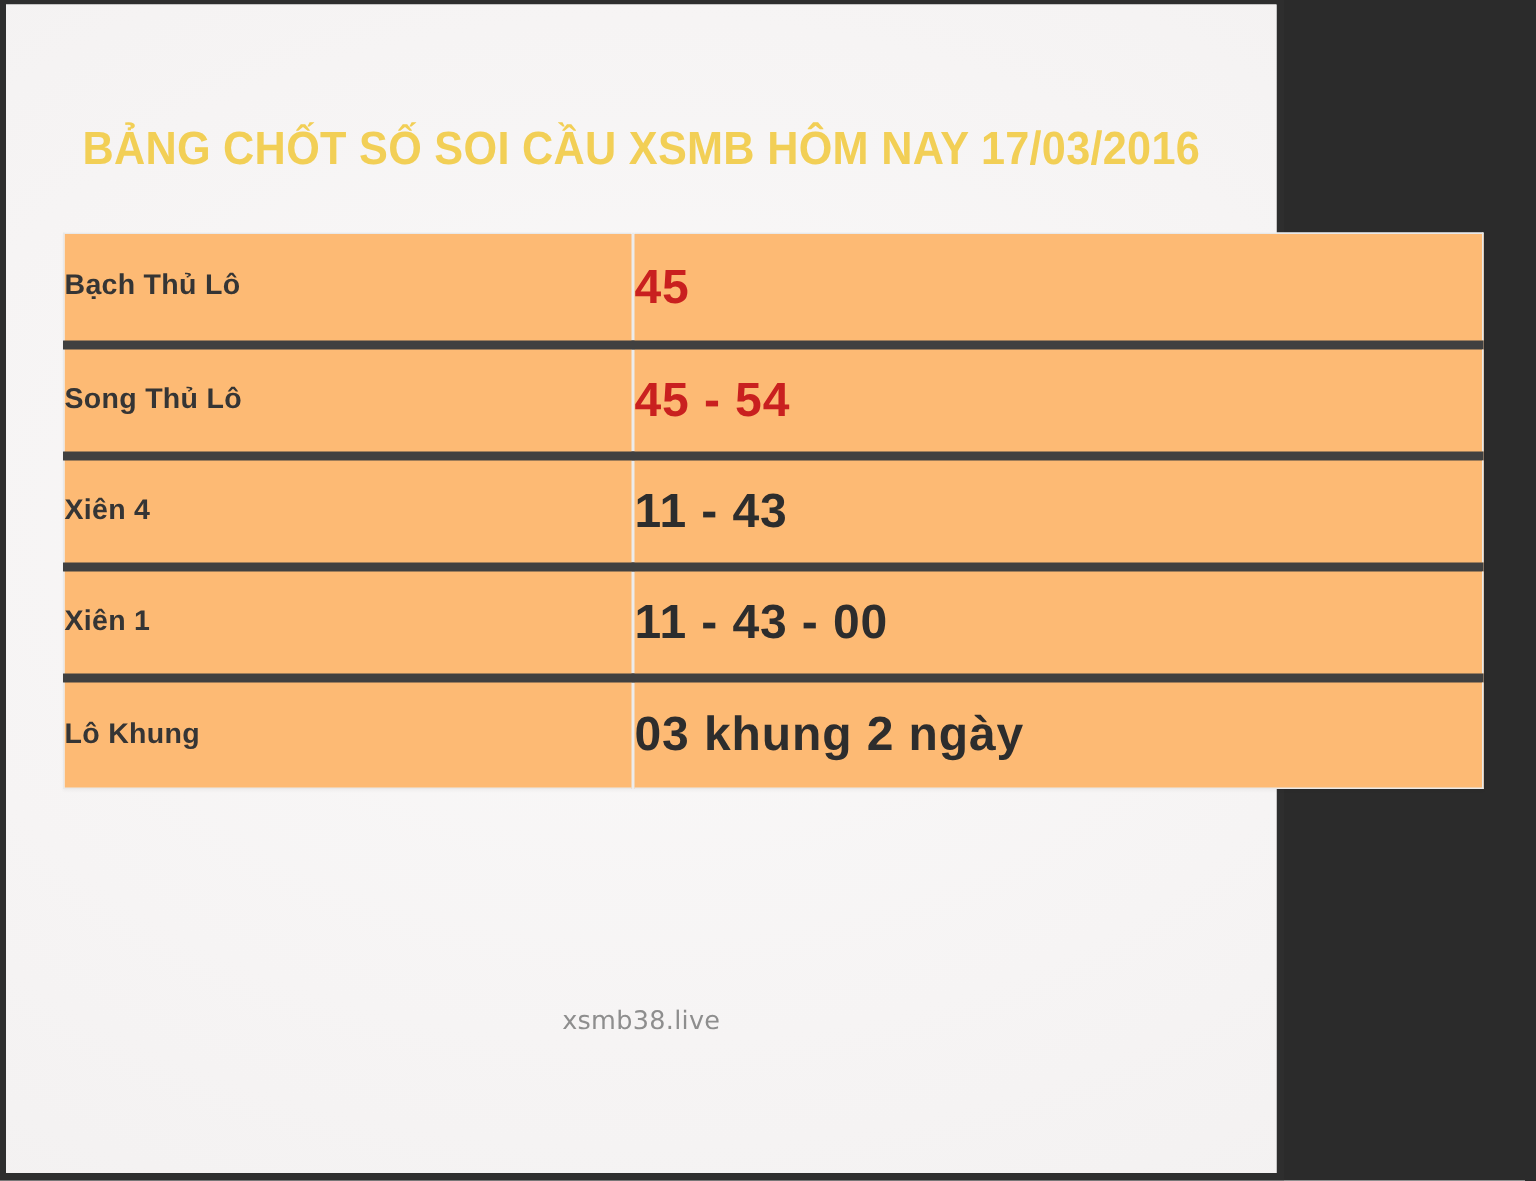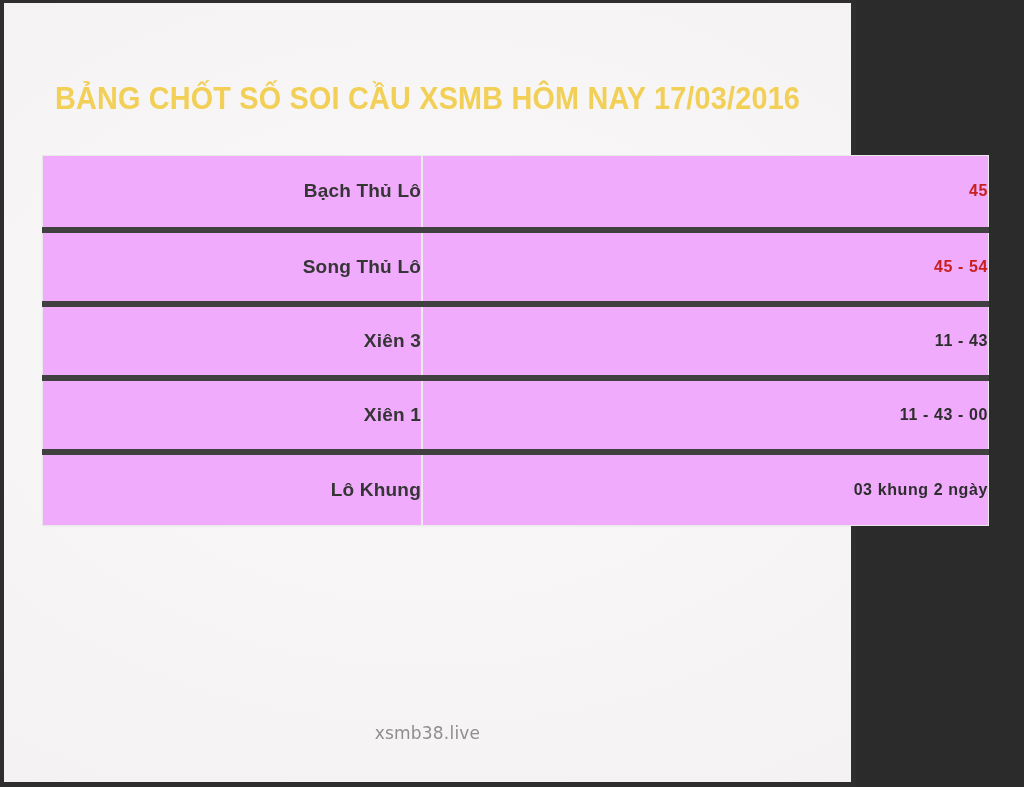--- a/index.html
+++ b/index.html
@@ -68,50 +68,50 @@
     box-shadow: 0 1px 2px rgba(0,0,0,0.035);
   }
   #table tr {
     height: 74px;
   }
   #table tr + tr {
     border-top: 6px solid #404040;
   }
   #table td {
     padding: 0;
-    text-align: right;
+    text-align: left;
     vertical-align: middle;
-    background: #f0abfc;
+    background: #fdba74;
   }
   td.label-cell {
     width: 378px;
     border-right: 2px solid #ececec;
     color: #353535;
     font-size: 19px;
     font-weight: bold;
     font-family: "Liberation Sans Narrow", "Liberation Sans", sans-serif;
     letter-spacing: 0.2px;
   }
   td.value-cell {
     color: #2d2d2d;
-    font-size: 16px;
+    font-size: 32px;
     font-weight: bold;
     font-family: "Liberation Sans Narrow", "Liberation Sans", sans-serif;
     letter-spacing: 0.6px;
   }
   td.value-cell.highlight {
     color: #c9201f;
   }
 
   
   #footer {
     position: absolute;
     left: 0;
     right: 0;
-    top: 720px;
+    top: 668px;
     text-align: center;
     color: #8e8e8e;
     font-size: 17px;
     font-family: "DejaVu Sans", sans-serif;
     letter-spacing: 0.2px;
   }
 </style>
 </head>
 <body>
 
@@ -124,21 +124,21 @@
       <tbody>
         <tr>
           <td class="label-cell">Bạch Thủ Lô</td>
           <td class="value-cell highlight">45</td>
         </tr>
         <tr>
           <td class="label-cell">Song Thủ Lô</td>
           <td class="value-cell highlight">45 - 54</td>
         </tr>
         <tr>
-          <td class="label-cell">Xiên 3</td>
+          <td class="label-cell">Xiên 4</td>
           <td class="value-cell">11 - 43</td>
         </tr>
         <tr>
           <td class="label-cell">Xiên 1</td>
           <td class="value-cell">11 - 43 - 00</td>
         </tr>
         <tr>
           <td class="label-cell">Lô Khung</td>
           <td class="value-cell">03 khung 2 ngày</td>
         </tr>

